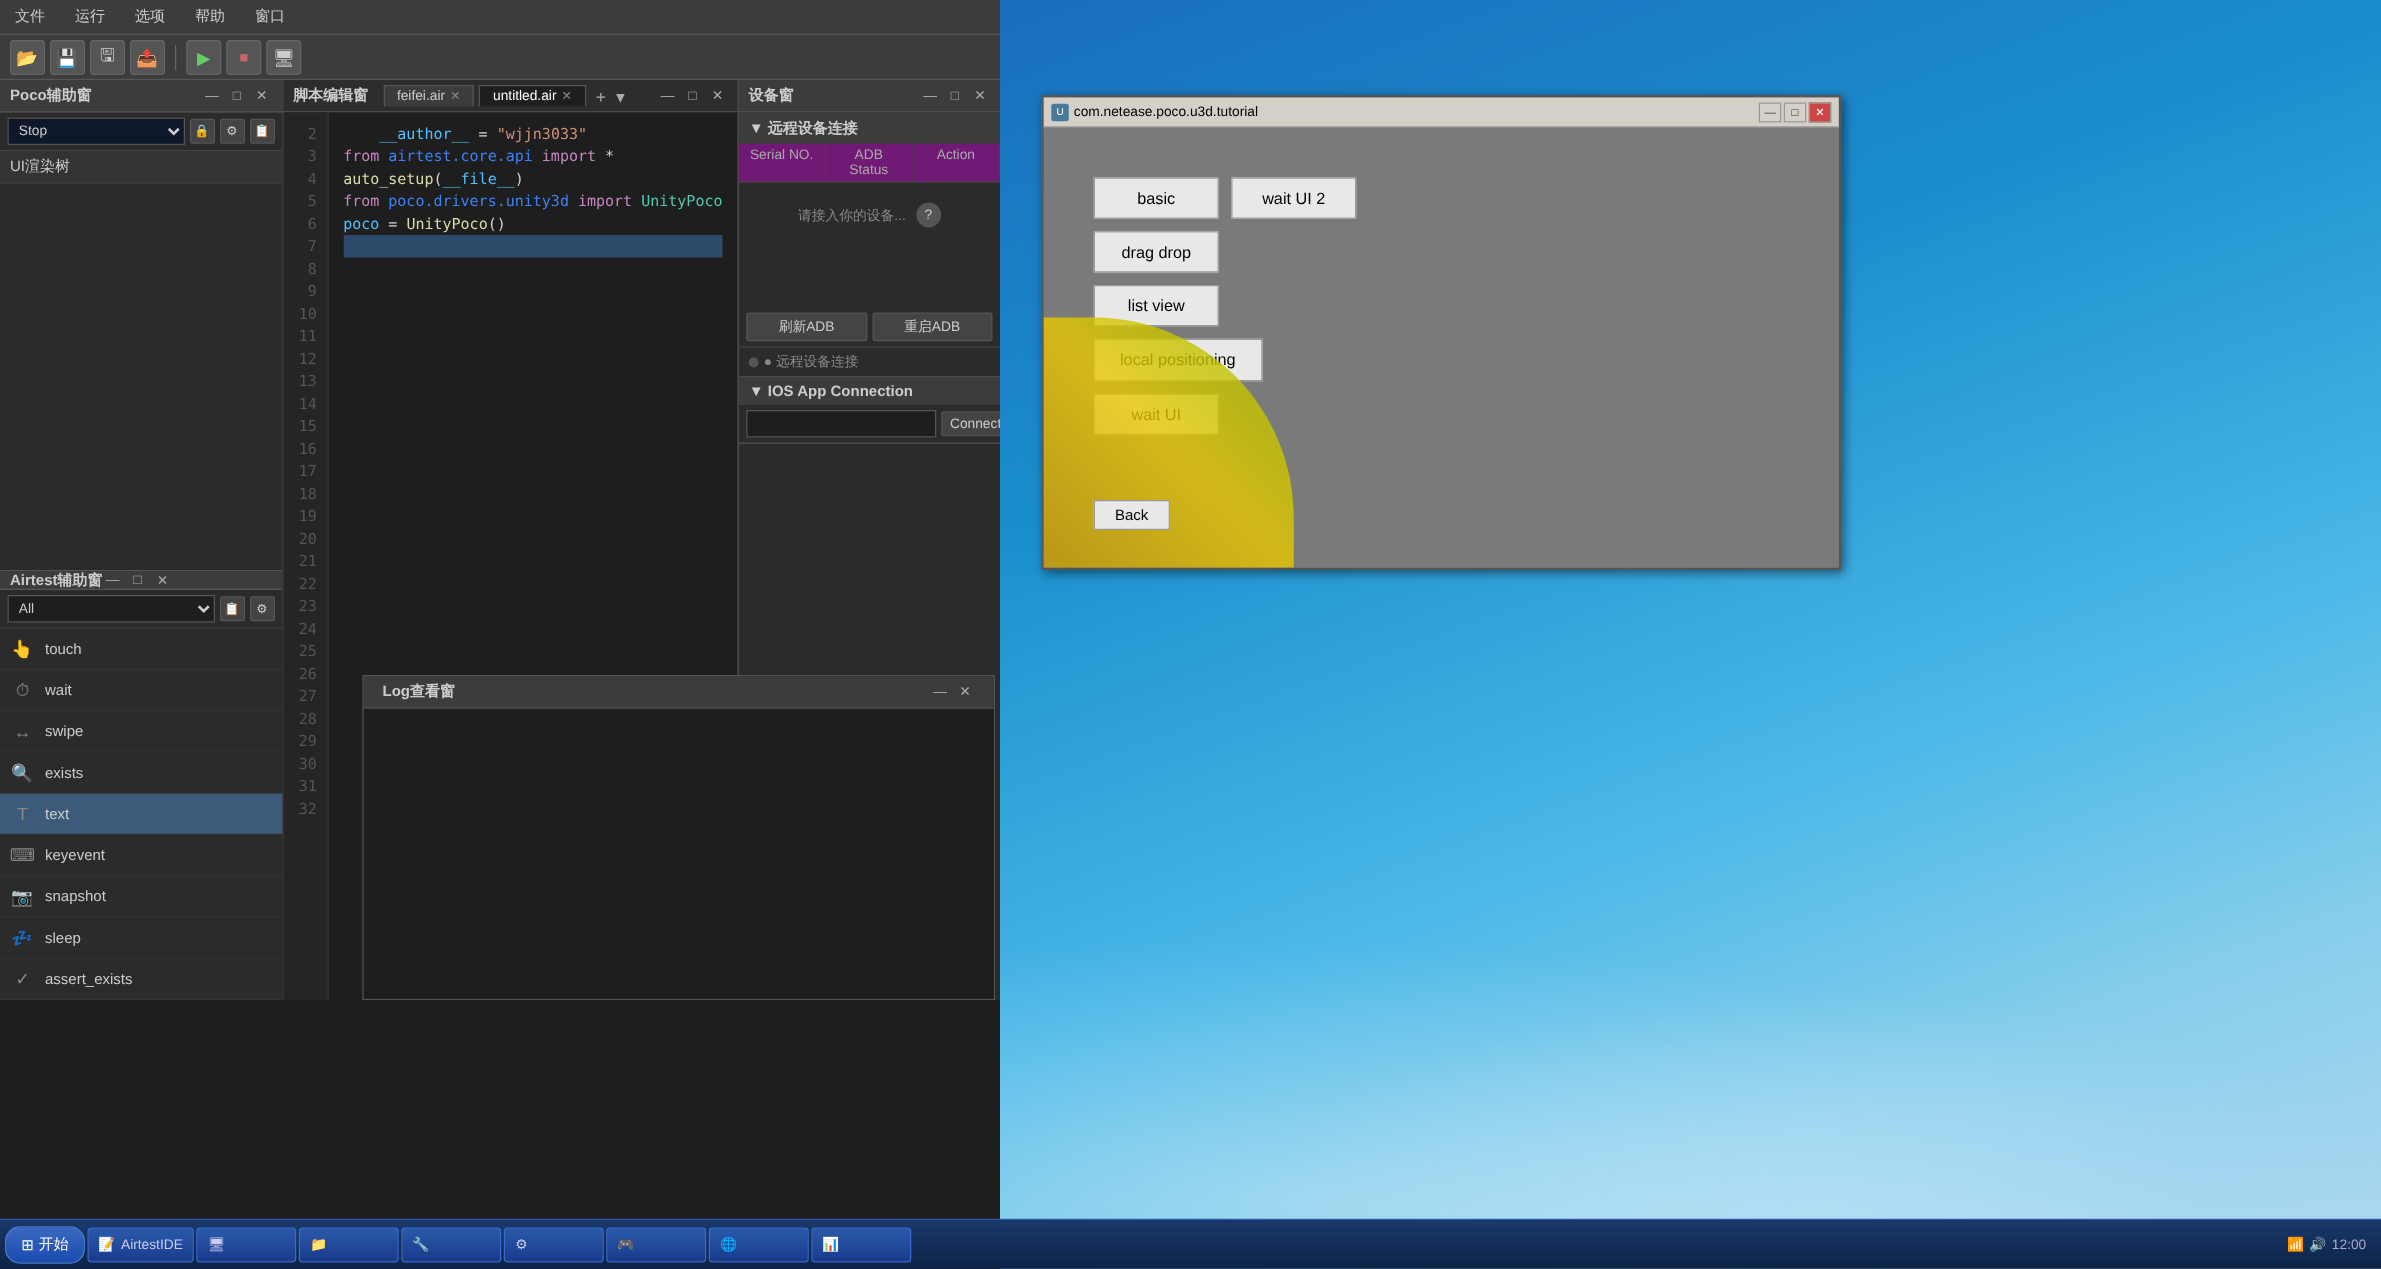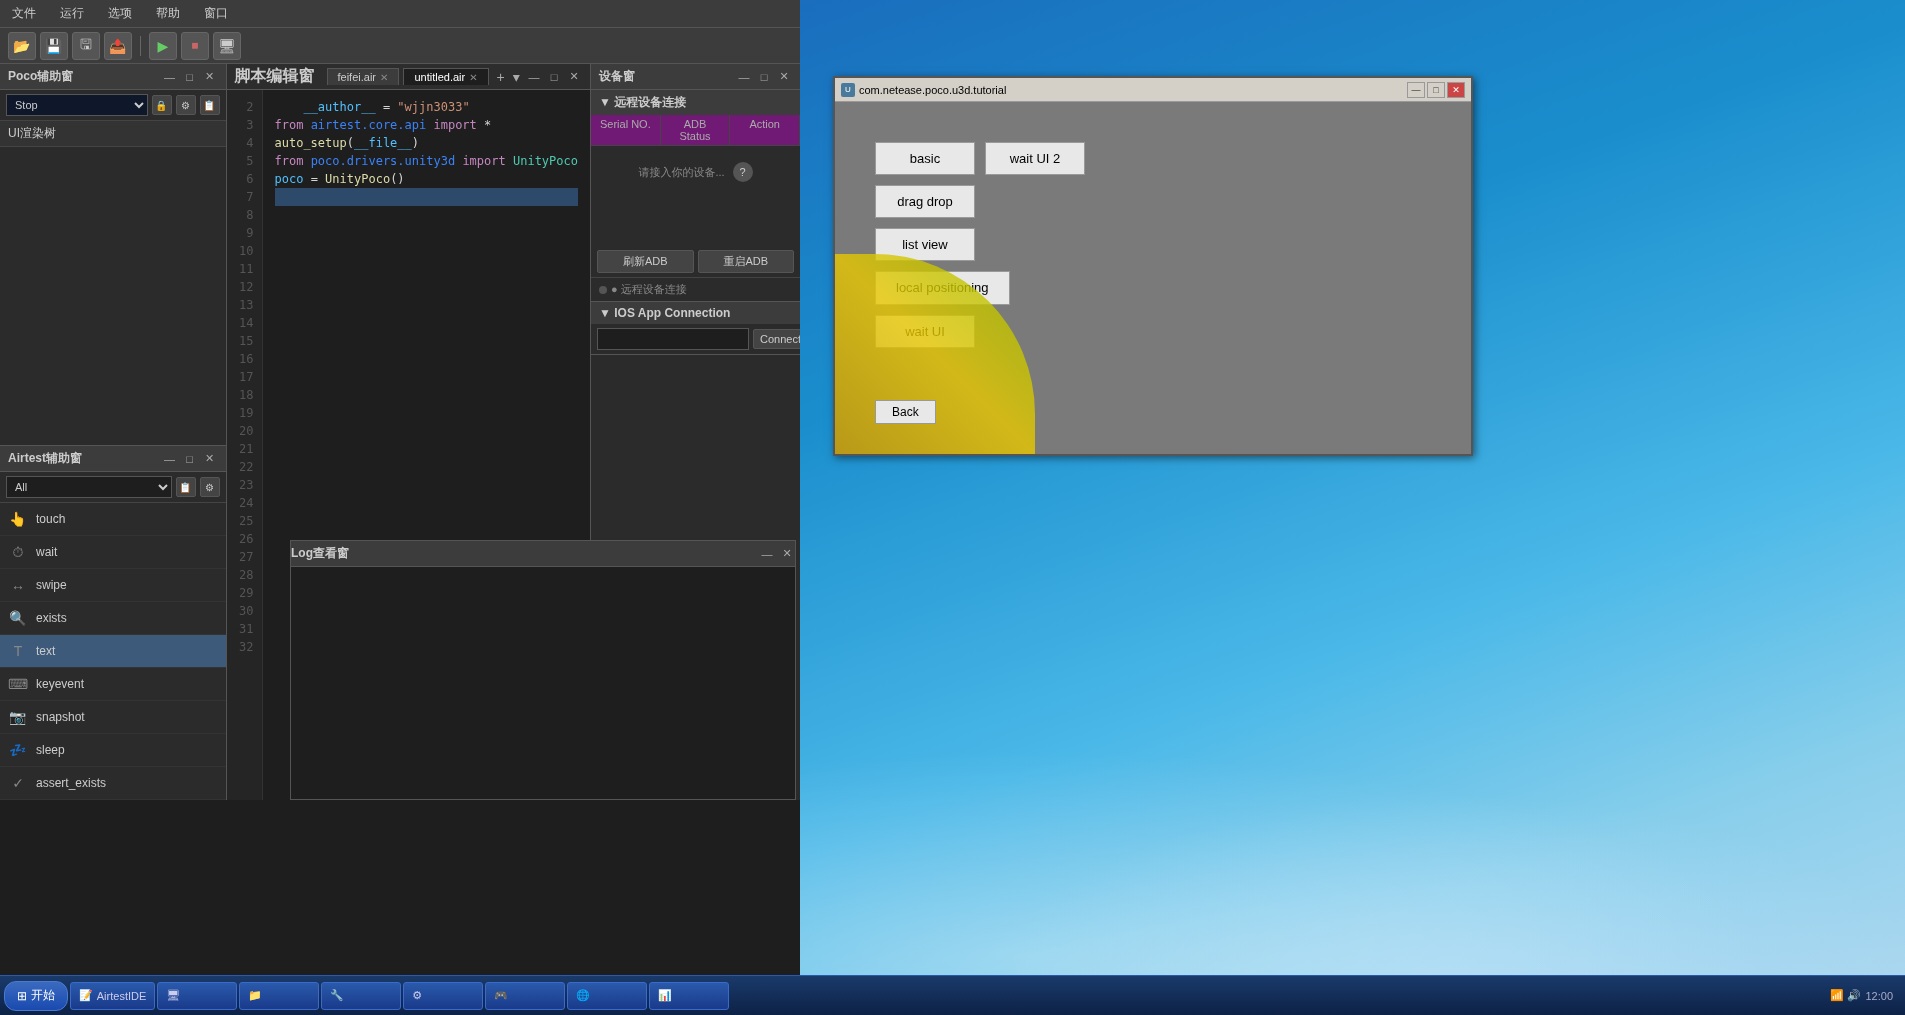--- a/index.html
+++ b/index.html
@@ -181,22 +181,22 @@
     
     .airtest-panel {
       border-top: 1px solid #555;
       background: #2b2b2b;
     }
     .airtest-header {
       background: #3c3c3c;
       padding: 4px 8px;
       display: flex;
       align-items: center;
-      justify-content: space-between;
-      height: 26px;
+      justify-content: flex-start;
+      height: 15px;
       border-bottom: 1px solid #555;
     }
     .airtest-controls {
       padding: 4px 6px;
       display: flex;
       align-items: center;
       gap: 4px;
       border-bottom: 1px solid #444;
     }
     .airtest-select {
@@ -457,21 +457,21 @@
       position: absolute;
       left: 290px;
       top: 540px;
       width: 506px;
       height: 260px;
       background: #2b2b2b;
       border: 1px solid #555;
     }
     .log-header {
       background: #3c3c3c;
-      padding: 4px 0;
+      padding: 4px 15px;
       display: flex;
       align-items: center;
       justify-content: space-between;
       height: 26px;
       border-bottom: 1px solid #555;
     }
     .log-content {
       background: #1e1e1e;
       flex: 1;
       height: calc(100% - 26px);
@@ -742,21 +742,21 @@
             <div class="item-icon">✓</div>
             <span>assert_exists</span>
           </div>
         </div>
       </div>
     </div>
 
     <div class="center-panel">
       <div class="editor-header">
         <div class="editor-tabs">
-          <span style="color:#ccc;font-size:16px;font-weight:bold;margin-right:8px;">脚本编辑窗</span>
+          <span style="color:#ccc;font-size:12px;font-weight:bold;margin-right:8px;">脚本编辑窗</span>
           <div class="editor-tab">
             <span>feifei.air</span>
             <span class="editor-tab-close">✕</span>
           </div>
           <div class="editor-tab active">
             <span>untitled.air</span>
             <span class="editor-tab-close">✕</span>
           </div>
           <span class="tab-add-btn">+</span>
           <span class="tab-add-btn">▾</span>

